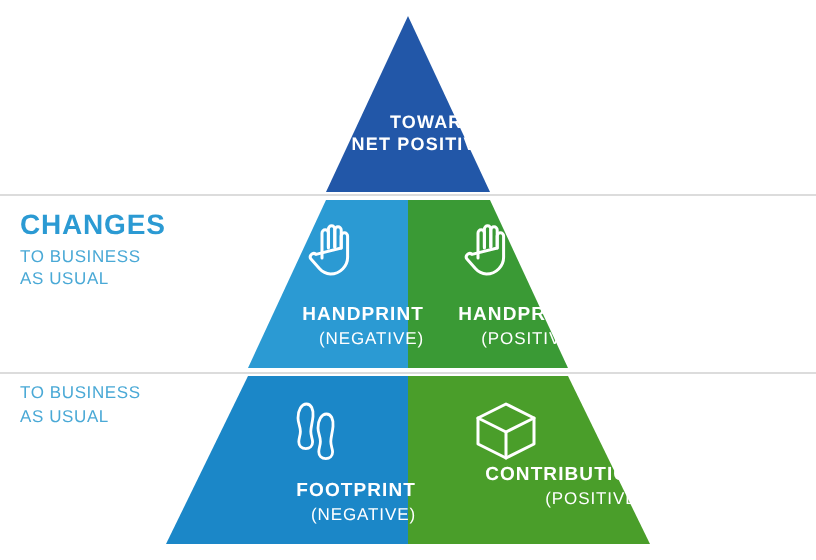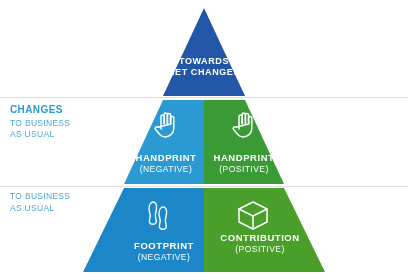--- a/index.html
+++ b/index.html
@@ -14,53 +14,53 @@
   svg.pyramid{position:absolute;left:0;top:0;width:408px;height:280px;}
 
   .side-label{
     position:absolute;
     left:10px;
     width:130px;
     color:#2196c9;
     line-height:1.25;
   }
   .side-label .title{
-    font-size:10px;
+    font-size:14px;
     font-weight:bold;
     letter-spacing:.4px;
     color:#2b9ad3;
     text-transform:uppercase;
   }
   .side-label .sub{
     font-size:8.5px;
     letter-spacing:.3px;
     color:#4aa9d6;
     text-transform:uppercase;
     margin-top:1px;
   }
   #label-changes{top:104px;}
   #label-contrib{top:190px;}
 
   .cell-text{
     position:absolute;
-    text-align:center;
+    text-align:right;
     color:#ffffff;
     line-height:1.22;
     pointer-events:none;
   }
   .cell-text .l1{font-size:9.5px;font-weight:bold;letter-spacing:.55px;}
   .cell-text .l2{font-size:8.5px;font-weight:normal;letter-spacing:.45px;}
 
   #apex-text{left:163px;top:56px;width:82px;}
   #apex-text .l1{font-size:9px;letter-spacing:.6px;}
   #apex-text .l2{font-size:9px;letter-spacing:.6px;font-weight:bold;}
 
   #hp-neg-text{left:120px;top:152px;width:92px;}
   #hp-pos-text{left:198px;top:152px;width:92px;}
-  #fp-neg-text{left:108px;top:240px;width:112px;}
+  #fp-neg-text{left:96px;top:240px;width:112px;}
   #contrib-text{left:198px;top:232px;width:124px;}
 
   .icon{position:absolute;pointer-events:none;}
   #icon-hand-neg{left:150px;top:107px;width:34px;height:34px;}
   #icon-hand-pos{left:228px;top:107px;width:34px;height:34px;}
   #icon-foot{left:137px;top:198px;width:40px;height:34px;}
   #icon-box{left:235px;top:198px;width:36px;height:34px;}
 </style>
 </head>
 <body>
@@ -87,21 +87,21 @@
     <div class="sub">AS USUAL</div>
   </div>
 
   <div class="side-label" id="label-contrib">
     <div class="sub">TO BUSINESS</div>
     <div class="sub">AS USUAL</div>
   </div>
 
   <div class="cell-text" id="apex-text">
     <div class="l1">TOWARDS</div>
-    <div class="l2">NET CHANGES</div>
+    <div class="l2">NET POSITIVE</div>
   </div>
 
   <svg class="icon" id="icon-hand-neg" viewBox="0 0 34 34">
     <g fill="none" stroke="#ffffff" stroke-width="1.5" stroke-linecap="round" stroke-linejoin="round">
       <path d="M11,22 L11,9.5 a1.6,1.6 0 0 1 3.2,0 L14.2,17"></path>
       <path d="M14.2,16.5 L14.2,7.5 a1.6,1.6 0 0 1 3.2,0 L17.4,16.5"></path>
       <path d="M17.4,16.5 L17.4,8 a1.6,1.6 0 0 1 3.2,0 L20.6,17"></path>
       <path d="M20.6,17 L20.6,11 a1.6,1.6 0 0 1 3.2,0 L23.8,21 a8.6,8.6 0 0 1 -8.6,9 a8,8 0 0 1 -5.4,-2.6 L5.6,22.6 a1.7,1.7 0 0 1 2.4,-2.4 z"></path>
     </g>
   </svg>

